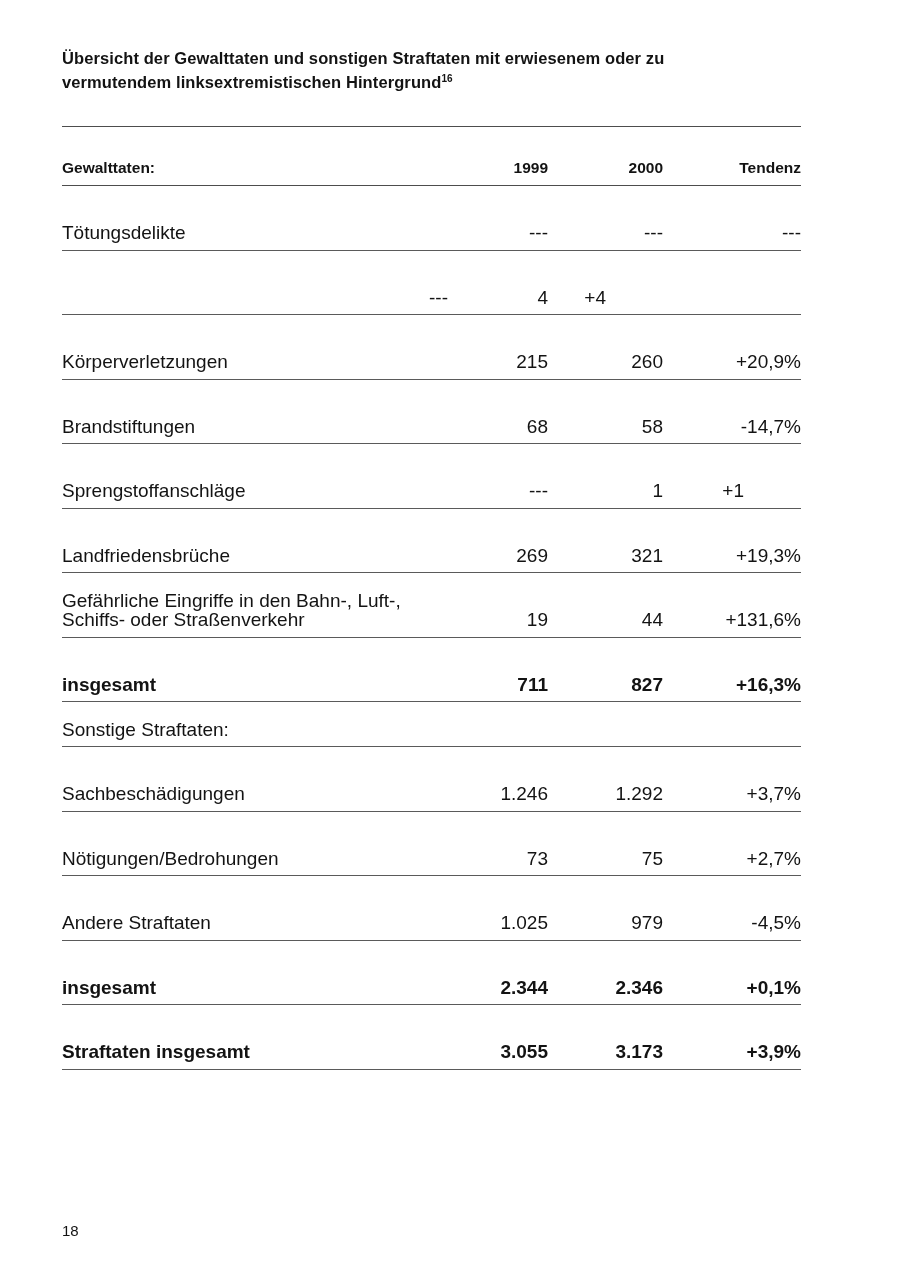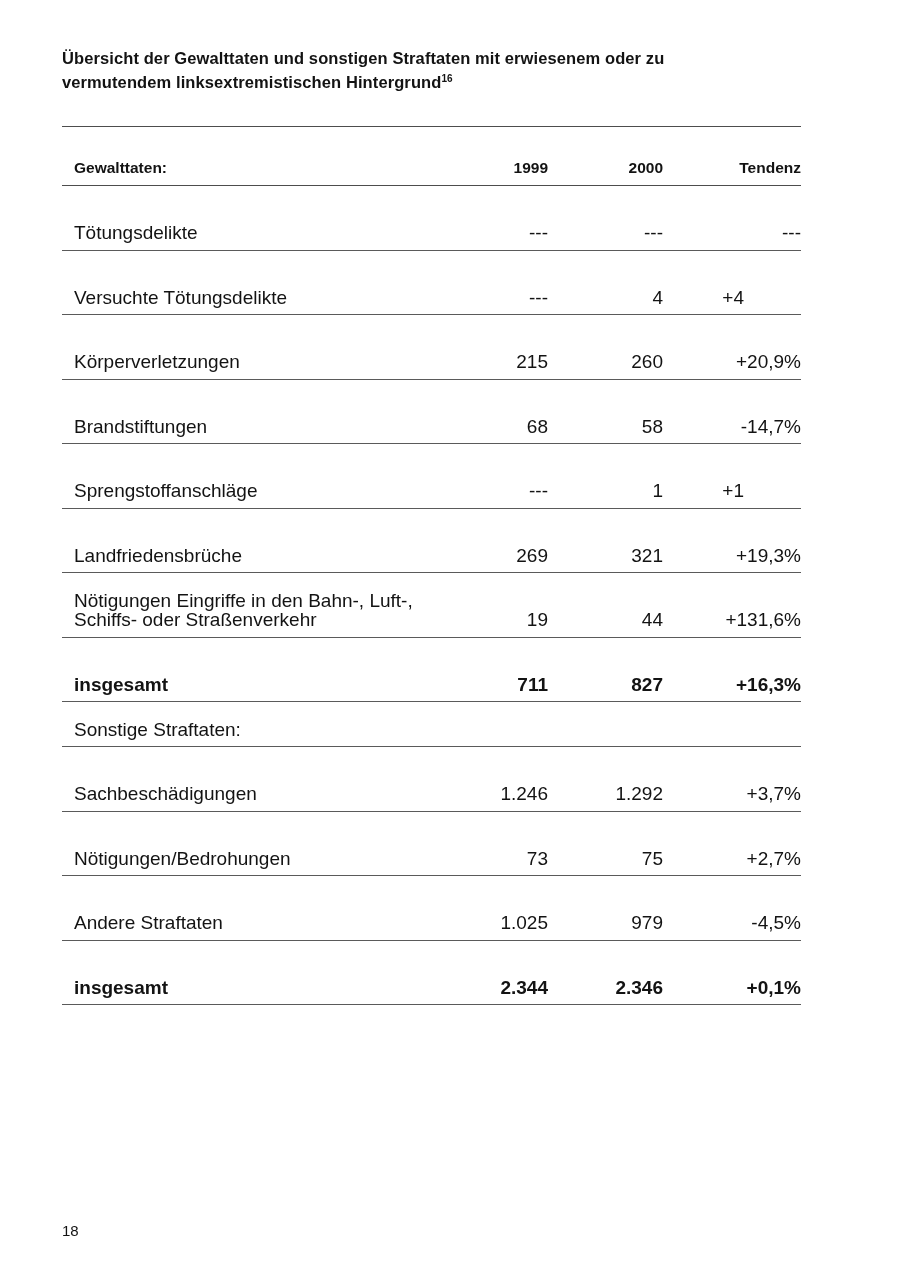--- a/index.html
+++ b/index.html
@@ -39,21 +39,21 @@
   .row {
     display: grid;
     grid-template-columns: 386px 100px 115px 1fr;
     align-items: end;
     padding: 5px 0 7px 0;
     border-bottom: 1px solid #5a5a5a;
     font-size: 19px;
     line-height: 19.5px;
   }
   .cell { display: block; }
-  .label { white-space: pre-line; padding-right: 6px; margin-left: 12px; }
+  .label { white-space: pre-line; padding-right: 6px; }
   .num { text-align: right; margin-top: 32px; }
   .row.bold { font-weight: bold; }
   .row.section { font-weight: normal; }
   .tend-short { padding-right: 57px; }
 
   .footnote {
     position: absolute;
     left: 62px; top: 1186px; width: 720px;
     font-size: 12.5px;
     line-height: 16px;
@@ -84,21 +84,20 @@
       <div class="cell num">Tendenz</div>
     </div>
     <div id="tbody">
         <div class="row">
           <div class="cell label">Tötungsdelikte</div>
           <div class="cell num">---</div>
           <div class="cell num">---</div>
           <div class="cell num">---</div>
         </div>
         <div class="row">
-          <div class="cell label">Versuchte Tötungsdelikte</div>
           <div class="cell num">---</div>
           <div class="cell num">4</div>
           <div class="cell num tend-short">+4</div>
         </div>
         <div class="row">
           <div class="cell label">Körperverletzungen</div>
           <div class="cell num">215</div>
           <div class="cell num">260</div>
           <div class="cell num">+20,9%</div>
         </div>
@@ -114,21 +113,21 @@
           <div class="cell num">1</div>
           <div class="cell num tend-short">+1</div>
         </div>
         <div class="row">
           <div class="cell label">Landfriedensbrüche</div>
           <div class="cell num">269</div>
           <div class="cell num">321</div>
           <div class="cell num">+19,3%</div>
         </div>
         <div class="row">
-          <div class="cell label">Nötigungen Eingriffe in den Bahn-, Luft-,
+          <div class="cell label">Gefährliche Eingriffe in den Bahn-, Luft-,
 Schiffs- oder Straßenverkehr</div>
           <div class="cell num">19</div>
           <div class="cell num">44</div>
           <div class="cell num">+131,6%</div>
         </div>
         <div class="row bold">
           <div class="cell label">insgesamt</div>
           <div class="cell num">711</div>
           <div class="cell num">827</div>
           <div class="cell num">+16,3%</div>
@@ -156,19 +155,25 @@
           <div class="cell num">1.025</div>
           <div class="cell num">979</div>
           <div class="cell num">-4,5%</div>
         </div>
         <div class="row bold">
           <div class="cell label">insgesamt</div>
           <div class="cell num">2.344</div>
           <div class="cell num">2.346</div>
           <div class="cell num">+0,1%</div>
         </div>
+        <div class="row bold">
+          <div class="cell label">Straftaten insgesamt</div>
+          <div class="cell num">3.055</div>
+          <div class="cell num">3.173</div>
+          <div class="cell num">+3,9%</div>
+        </div>
       </div>
   </div>
 
 
   <div class="pagenum">18</div>
 
 </div>
 
 </body></html>

